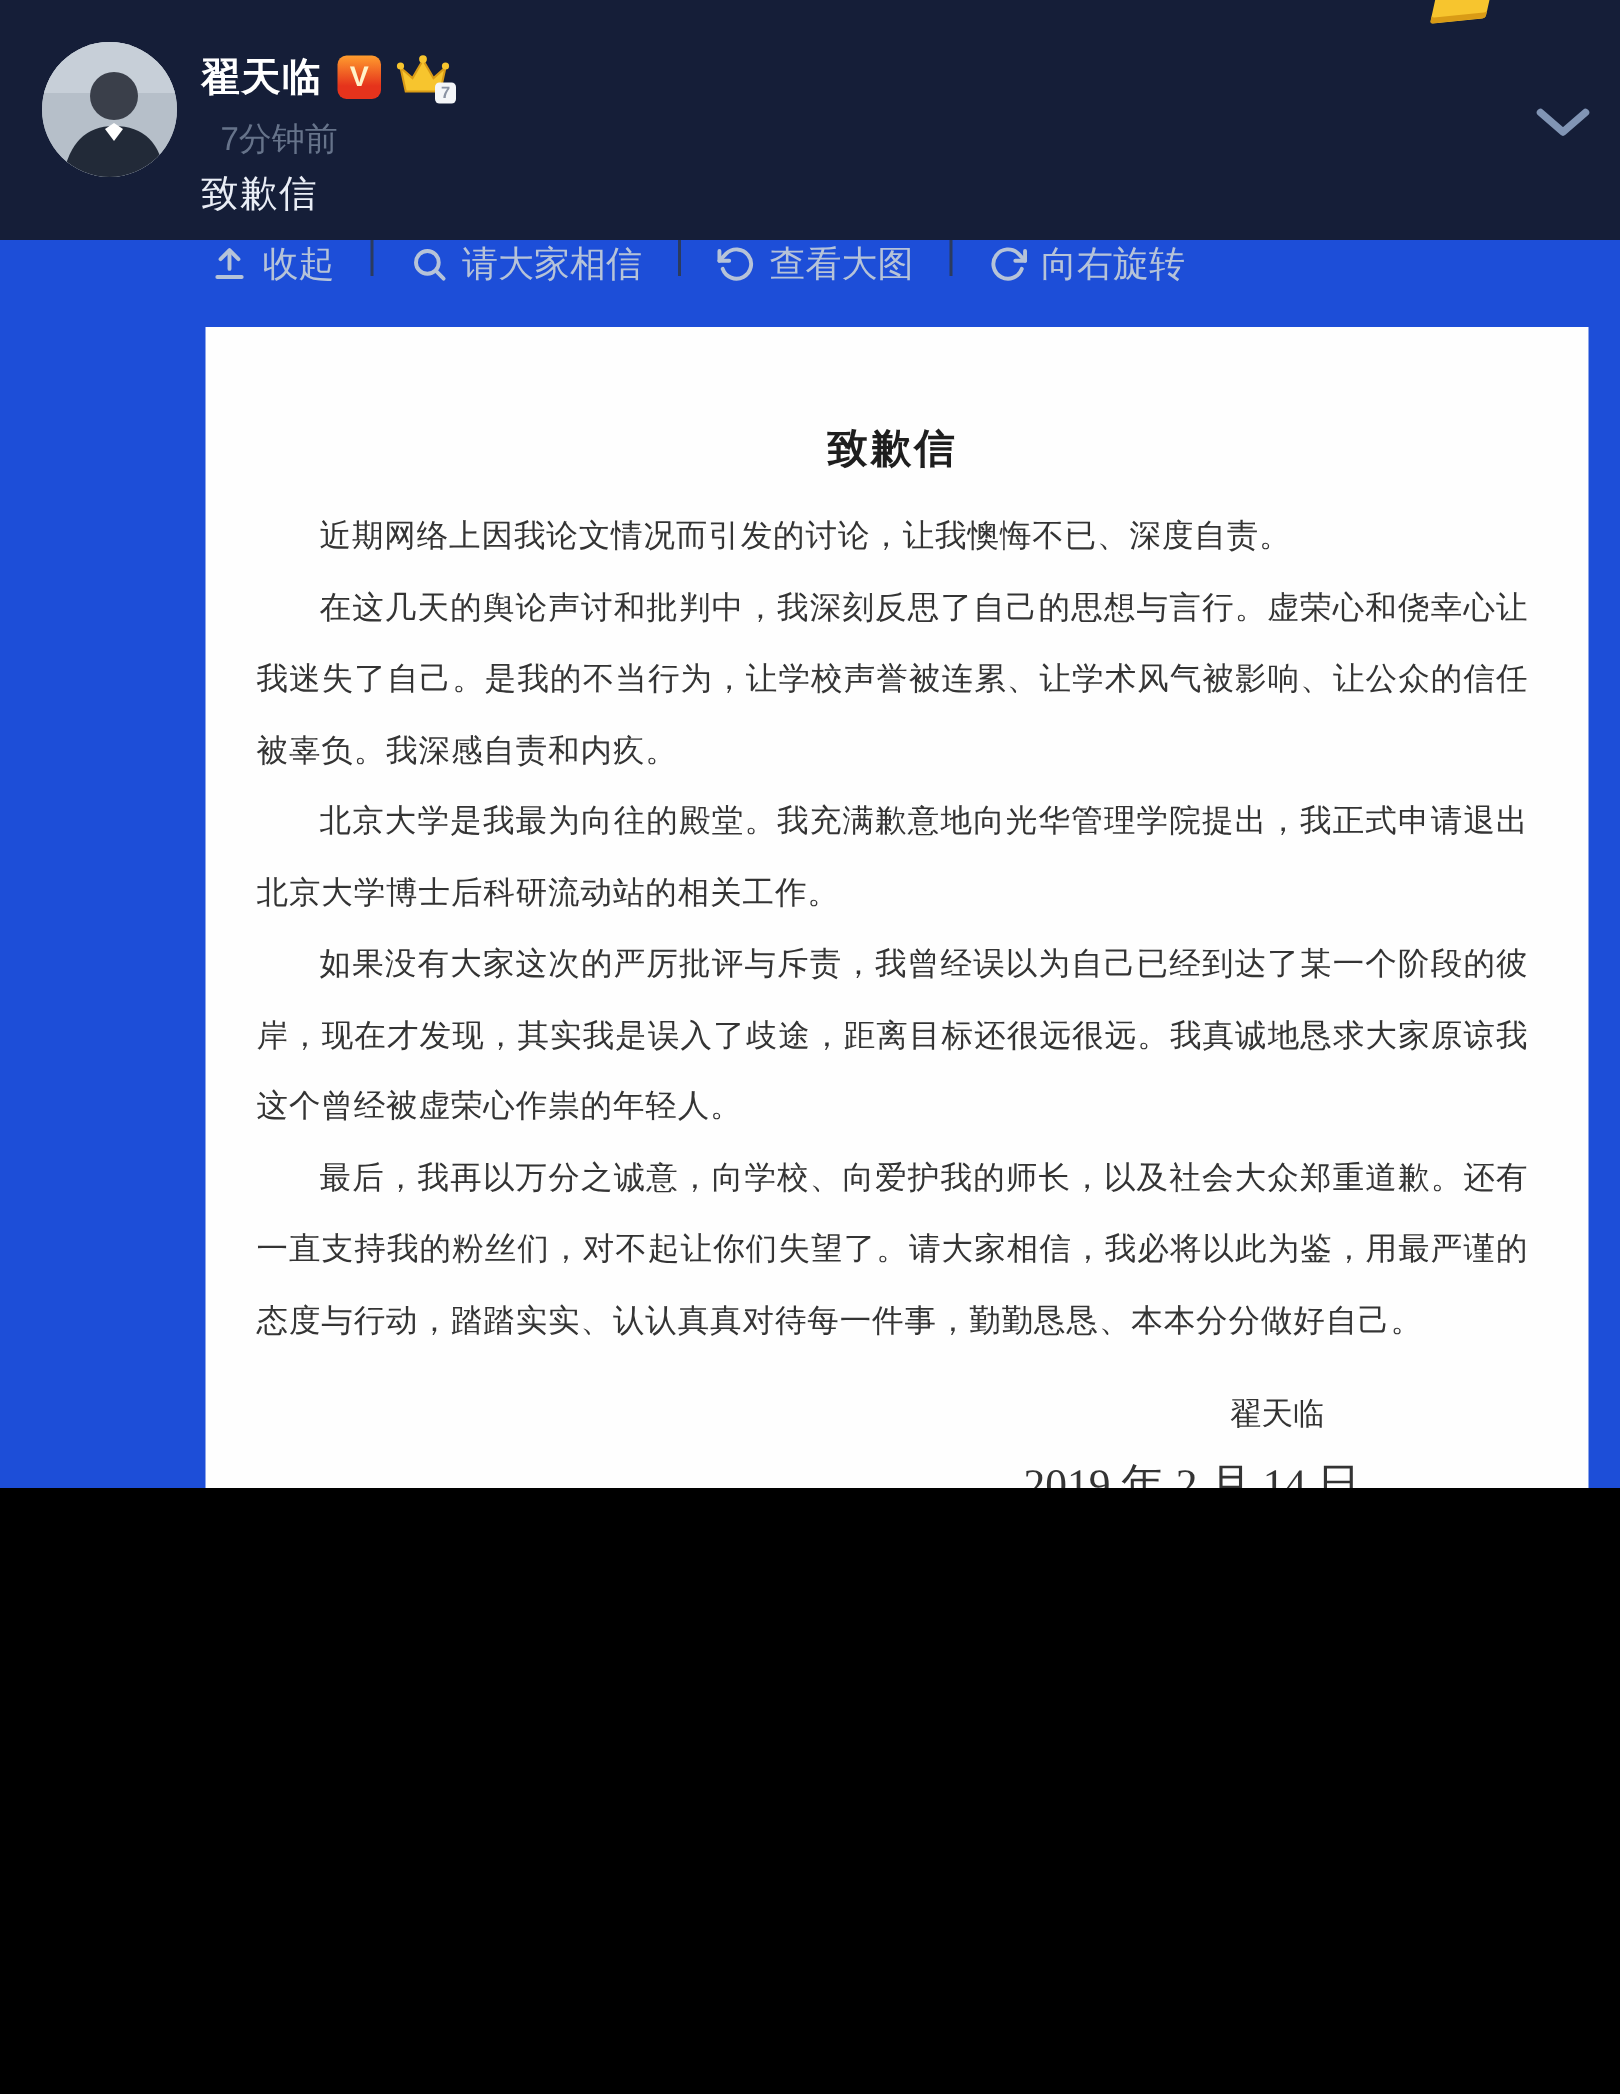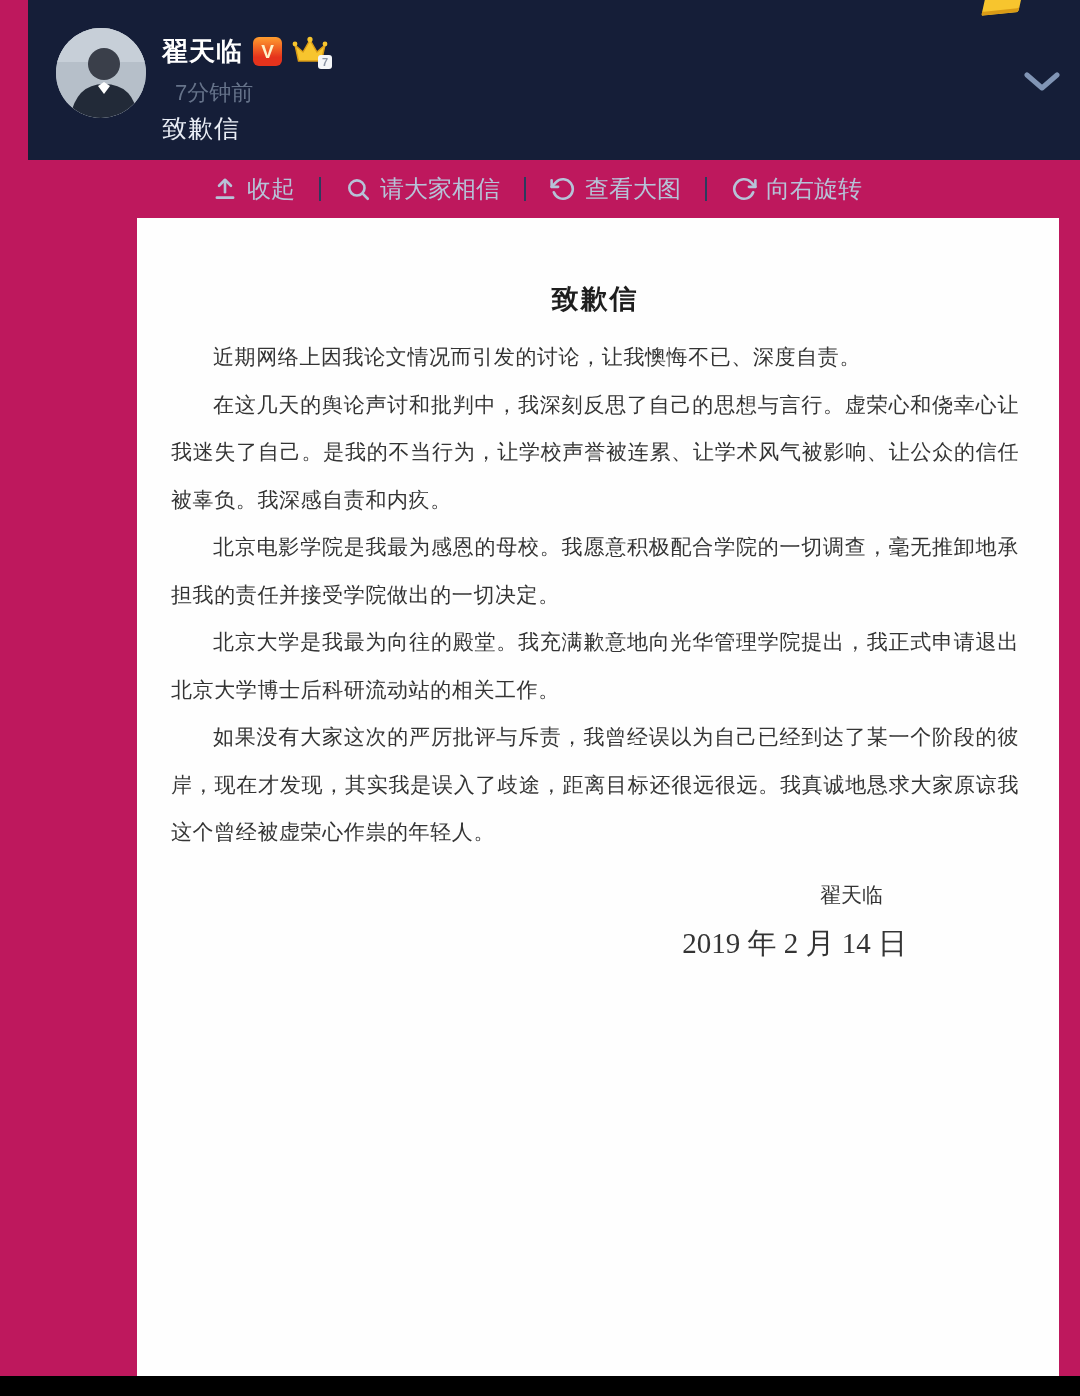--- a/index.html
+++ b/index.html
@@ -1,17 +1,17 @@
 <!DOCTYPE html>
 <html><head>
 <meta charset="utf-8">
 <style>
   * { margin:0; padding:0; box-sizing:border-box; }
   body { font-family:"Liberation Sans","DejaVu Sans",sans-serif; background:#000; }
-  .screen { position:relative; width:1080px; height:1376px; background:#be185d; overflow:hidden;padding-left:28px; }
+  .screen { position:relative; width:1080px; height:992px; background:#1d4ed8; overflow:hidden; }
 
   
   .header { position:relative; width:100%; height:160px; background:#151e38; }
   .avatar { position:absolute; left:28px; top:28px; width:90px; height:90px; border-radius:50%;
             overflow:hidden; background:#aeb8c2; }
   .user-row { position:absolute; left:134px; top:34px; display:flex; align-items:center; gap:10px; }
   .username { color:#ffffff; font-size:26px; font-weight:bold; letter-spacing:1px; }
   .v-badge { width:29px; height:29px; border-radius:6px;
              background:linear-gradient(180deg,#ff9d2e 0%,#e5331c 70%);
              color:#fff3c8; font-size:19px; font-weight:bold; display:flex;
@@ -20,22 +20,22 @@
   .vip-chip { position:absolute; right:-2px; bottom:-1px; width:14px; height:14px; border-radius:3px;
               background:#f4f6f8; color:#8a93a3; font-size:11px; font-weight:bold;
               display:flex; align-items:center; justify-content:center; }
   .timestamp { position:absolute; left:147px; top:78px; color:#66738a; font-size:22px; }
   .post-text { position:absolute; left:134px; top:112px; color:#e9edf5; font-size:25px; letter-spacing:1px; }
   .chevron { position:absolute; right:20px; top:72px; color:#8195b5; }
   .corner-logo { position:absolute; left:956px; top:-6px; width:36px; height:20px; background:#f7c52e;
                  transform:skewX(-18deg) rotate(-6deg); border-radius:2px; box-shadow:inset 0 -4px 0 #d99b16; }
 
   
-  .toolbar { position:relative; height:58px; display:flex; align-items:center; padding-left:140px;
-             color:#b6c3d8; font-size:24px;margin-left:44px; }
+  .toolbar { position:relative; height:58px; display:flex; align-items:flex-start; padding-left:140px;
+             color:#b6c3d8; font-size:24px; }
   .tool-item { display:flex; align-items:center; gap:9px; cursor:pointer; white-space:nowrap; }
   .tool-item svg { display:block; }
   .divider { width:2px; height:24px; background:#2b3b5e; margin:0 24px; }
 
   
   .document { position:absolute; left:137px; top:218px; width:922px; height:1178px; background:#fefefe;
               font-family:"Liberation Serif","DejaVu Serif",serif; color:#343434; }
   .doc-inner { padding:64px 40px 0 34px; }
   .doc-title { text-align:center; font-size:27px; font-weight:bold; color:#1e1e1e;
                line-height:34px; margin-bottom:18px; letter-spacing:2px; }
@@ -138,25 +138,25 @@
   <div class="document">
     <div class="doc-inner">
       <div class="doc-title">致歉信</div>
       <div class="doc-body">
 
           <p>近期网络上因我论文情况而引发的讨论，让我懊悔不已、深度自责。</p>
 
           <p>在这几天的舆论声讨和批判中，我深刻反思了自己的思想与言行。虚荣心和侥幸心让我迷失了自己。是我的不当行为，让学校声誉被连累、让学术风气被影响、让公众的信任被辜负。我深感自责和内疚。</p>
 
 
-          <p>北京电影学院是我最为感恩的母校。我愿意积极配合学院的一切调查，毫无推卸地承担我的责任并接受学院做出的一切决定。</p>
 
           <p>北京大学是我最为向往的殿堂。我充满歉意地向光华管理学院提出，我正式申请退出北京大学博士后科研流动站的相关工作。</p>
 
           <p>如果没有大家这次的严厉批评与斥责，我曾经误以为自己已经到达了某一个阶段的彼岸，现在才发现，其实我是误入了歧途，距离目标还很远很远。我真诚地恳求大家原谅我这个曾经被虚荣心作祟的年轻人。</p>
 
+          <p>最后，我再以万分之诚意，向学校、向爱护我的师长，以及社会大众郑重道歉。还有一直支持我的粉丝们，对不起让你们失望了。请大家相信，我必将以此为鉴，用最严谨的态度与行动，踏踏实实、认认真真对待每一件事，勤勤恳恳、本本分分做好自己。</p>
         </div>
       <div class="doc-sign">翟天临</div>
       <div class="doc-date">2019 年 2 月 14 日</div>
     </div>
   </div>
 
 </div>
 
 </body></html>

